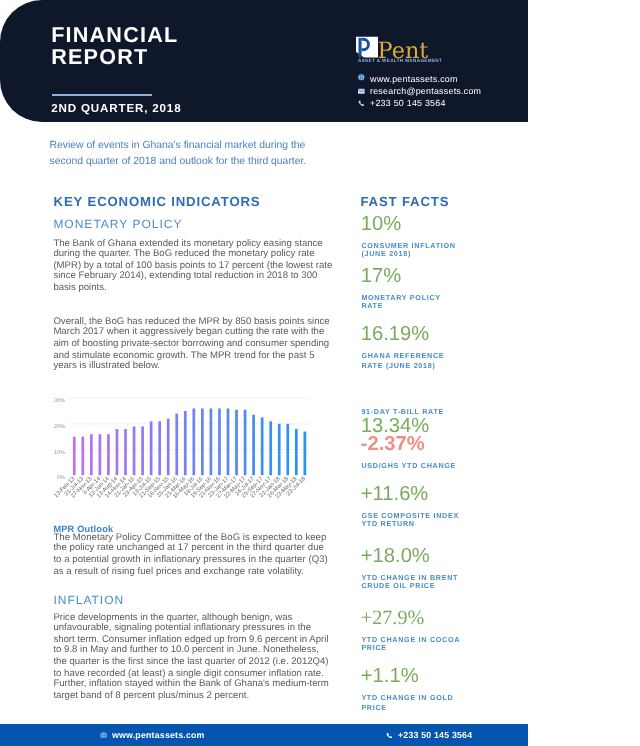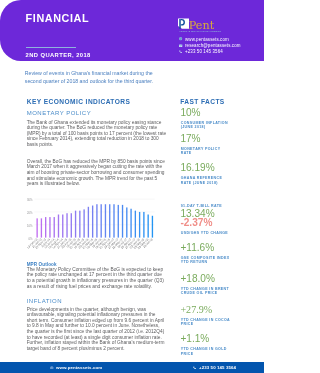--- a/index.html
+++ b/index.html
@@ -1,20 +1,20 @@
 <!DOCTYPE html>
 <html><head>
 <meta charset="utf-8">
 <style>
   html,body{margin:0;padding:0;}
   body{width:264px;height:373px;background:#fff;font-family:"Liberation Sans",sans-serif;overflow:hidden;}
   .page{position:relative;width:264px;height:373px;background:#fff;}
 
   
-  .hdr{position:absolute;left:0;top:0;width:300px;height:61px;background:#6d28d9;border-radius:21px;}
+  .hdr{position:absolute;left:0;top:0;width:300px;height:61px;background:#0f172a;border-radius:21px;}
   .hdr-title{position:absolute;left:25.6px;top:12.7px;color:#fff;font-weight:700;font-size:10.8px;
              line-height:11.5px;letter-spacing:0.6px;}
   .hdr-rule{position:absolute;left:25.6px;top:47.3px;width:50px;height:1.2px;background:#8fb2dd;}
   .hdr-sub{position:absolute;left:25.6px;top:51.9px;color:#fff;font-weight:700;font-size:5.8px;
            letter-spacing:0.42px;line-height:6px;}
 
   
   .logo{position:absolute;left:178.2px;top:18.3px;width:11.2px;height:11.2px;}
   .brand-name{position:absolute;left:188.8px;top:19.8px;color:#d9a93c;font-family:"DejaVu Serif",serif;
               font-size:11.2px;line-height:11.2px;}
@@ -53,20 +53,21 @@
   .f-txt{color:#fff;font-size:4.4px;font-weight:700;letter-spacing:0.1px;white-space:nowrap;}
 </style>
 </head>
 <body>
 
 <div class="page">
 
   <div class="hdr">
     <div class="hdr-title">
       <div>FINANCIAL</div>
+      <div>REPORT</div>
     </div>
     <div class="hdr-rule"></div>
     <div class="hdr-sub">2ND QUARTER, 2018</div>
 
     <svg class="logo" viewBox="0 0 117 108">
       <path d="M0 0 H117 V108 H42 L0 78 Z" fill="#ffffff"></path>
       <path d="M13 5 h16 v103 h-16 z" fill="#14519e"></path>
       <path d="M29 5 h9 a35 35 0 0 1 0 70 h-9 v-15 h9 a20 20 0 0 0 0 -40 h-9 z" fill="#14519e"></path>
     </svg>
     <div class="brand-name">Pent</div>

